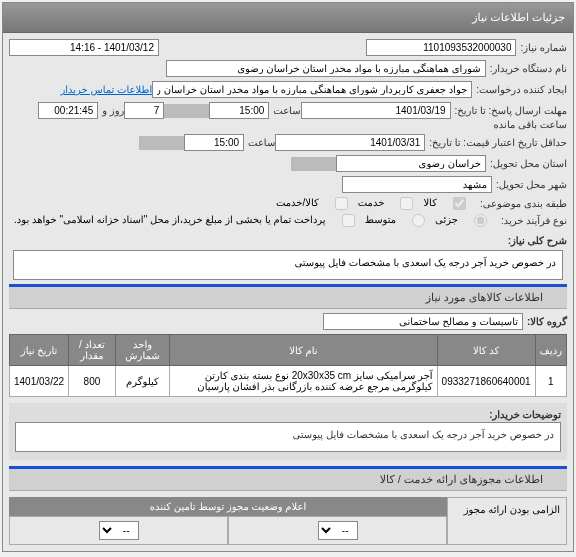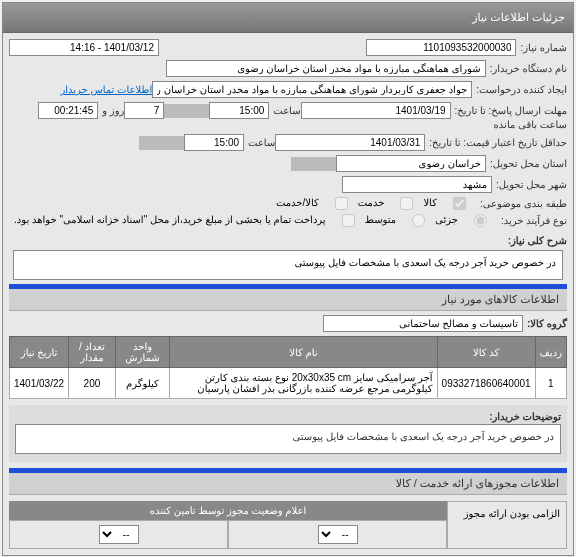--- a/index.html
+++ b/index.html
@@ -64,24 +64,24 @@
 }
 .checkbox-row {
   display: flex;
   align-items: center;
   gap: 10px;
   font-size: 10px;
 }
 .chk { display: flex; align-items: flex-start; gap: 16px; }
 .section-title {
   background: #d0d0d0;
-  padding: 4px 8px;
+  padding: 4px 24px;
   font-size: 11px;
   color: #333;
-  border-top: 5px solid #1d4ed8;
+  border-top: 3px solid #1d4ed8;
   border-bottom: 1px solid #aaa;
 }
 .desc-box {
   border: 1px solid #888;
   background: #fff;
   padding: 6px;
   margin: 4px;
   font-size: 10px;
   min-height: 30px;
 }
@@ -250,21 +250,21 @@
           <th>تعداد / مقدار</th>
           <th>تاریخ نیاز</th>
         </tr>
       </thead>
       <tbody>
         <tr>
           <td>1</td>
           <td>0933271860640001</td>
           <td style="text-align:right">آجر سرامیکی سایز 20x30x35 cm نوع بسته بندی کارتن کیلوگرمی مرجع عرضه کننده بازرگانی بذر افشان پارسیان</td>
           <td>کیلوگرم</td>
-          <td>200</td>
+          <td>800</td>
           <td>1401/03/22</td>
         </tr>
       </tbody>
     </table>
 
     <div class="note-box" style="margin-top:6px;">
       <div style="font-weight:bold;margin-bottom:2px;">توضیحات خریدار:</div>
       <div class="desc-box" style="margin:2px 0;">در خصوص خرید آجر درجه یک اسعدی با مشخصات فایل پیوستی</div>
     </div>
 

